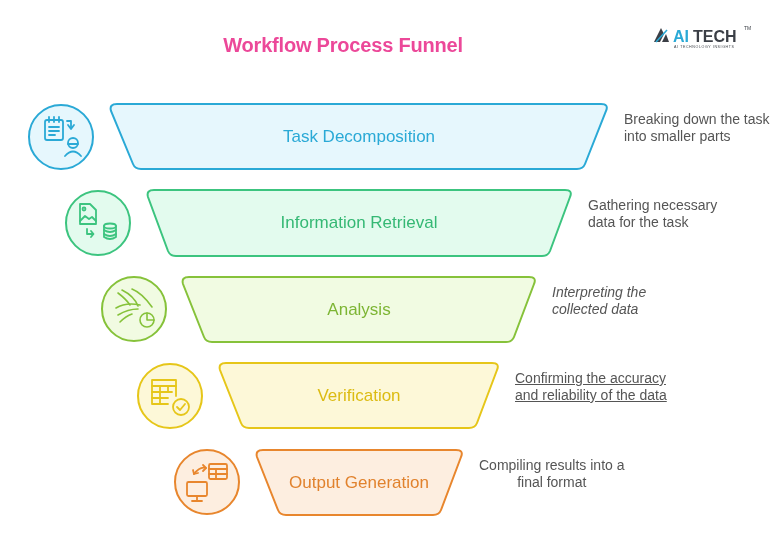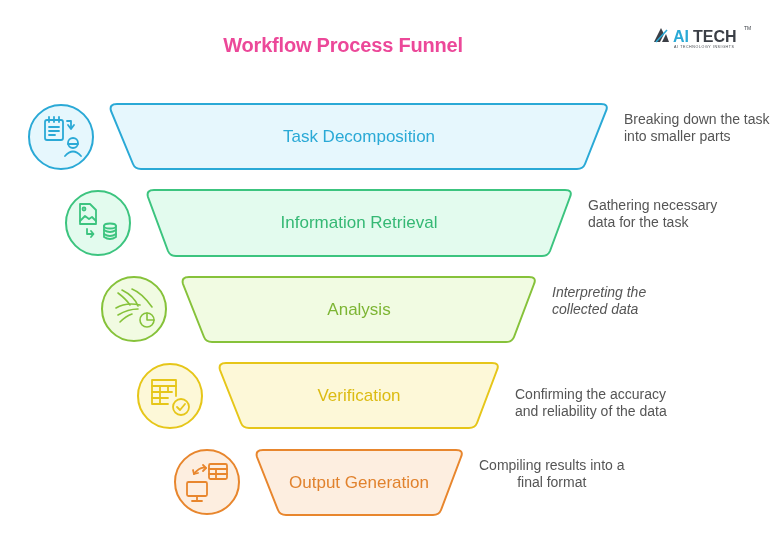--- a/index.html
+++ b/index.html
@@ -117,16 +117,16 @@
     <text class="stage-label" x="359" y="488" text-anchor="middle" font-size="17" fill="#e1822d" font-family="Liberation Sans, sans-serif">Output Generation</text>
   </g>
 </svg>
 
 <div class="desc" style="left:624px; top:111px;">Breaking down the task
 into smaller parts</div>
 <div class="desc" style="left:588px; top:197px;">Gathering necessary
 data for the task</div>
 <div class="desc" style="left:552px; top:284px;font-style:italic;">Interpreting the
 collected data</div>
-<div class="desc" style="left:515px; top:386px;">Confirming the accuracy
+<div class="desc" style="left:515px; top:370px;text-decoration:underline;">Confirming the accuracy
 and reliability of the data</div>
 <div class="desc" style="left:479px; top:457px;text-align:center;">Compiling results into a
 final format</div>
 
 </body></html>

